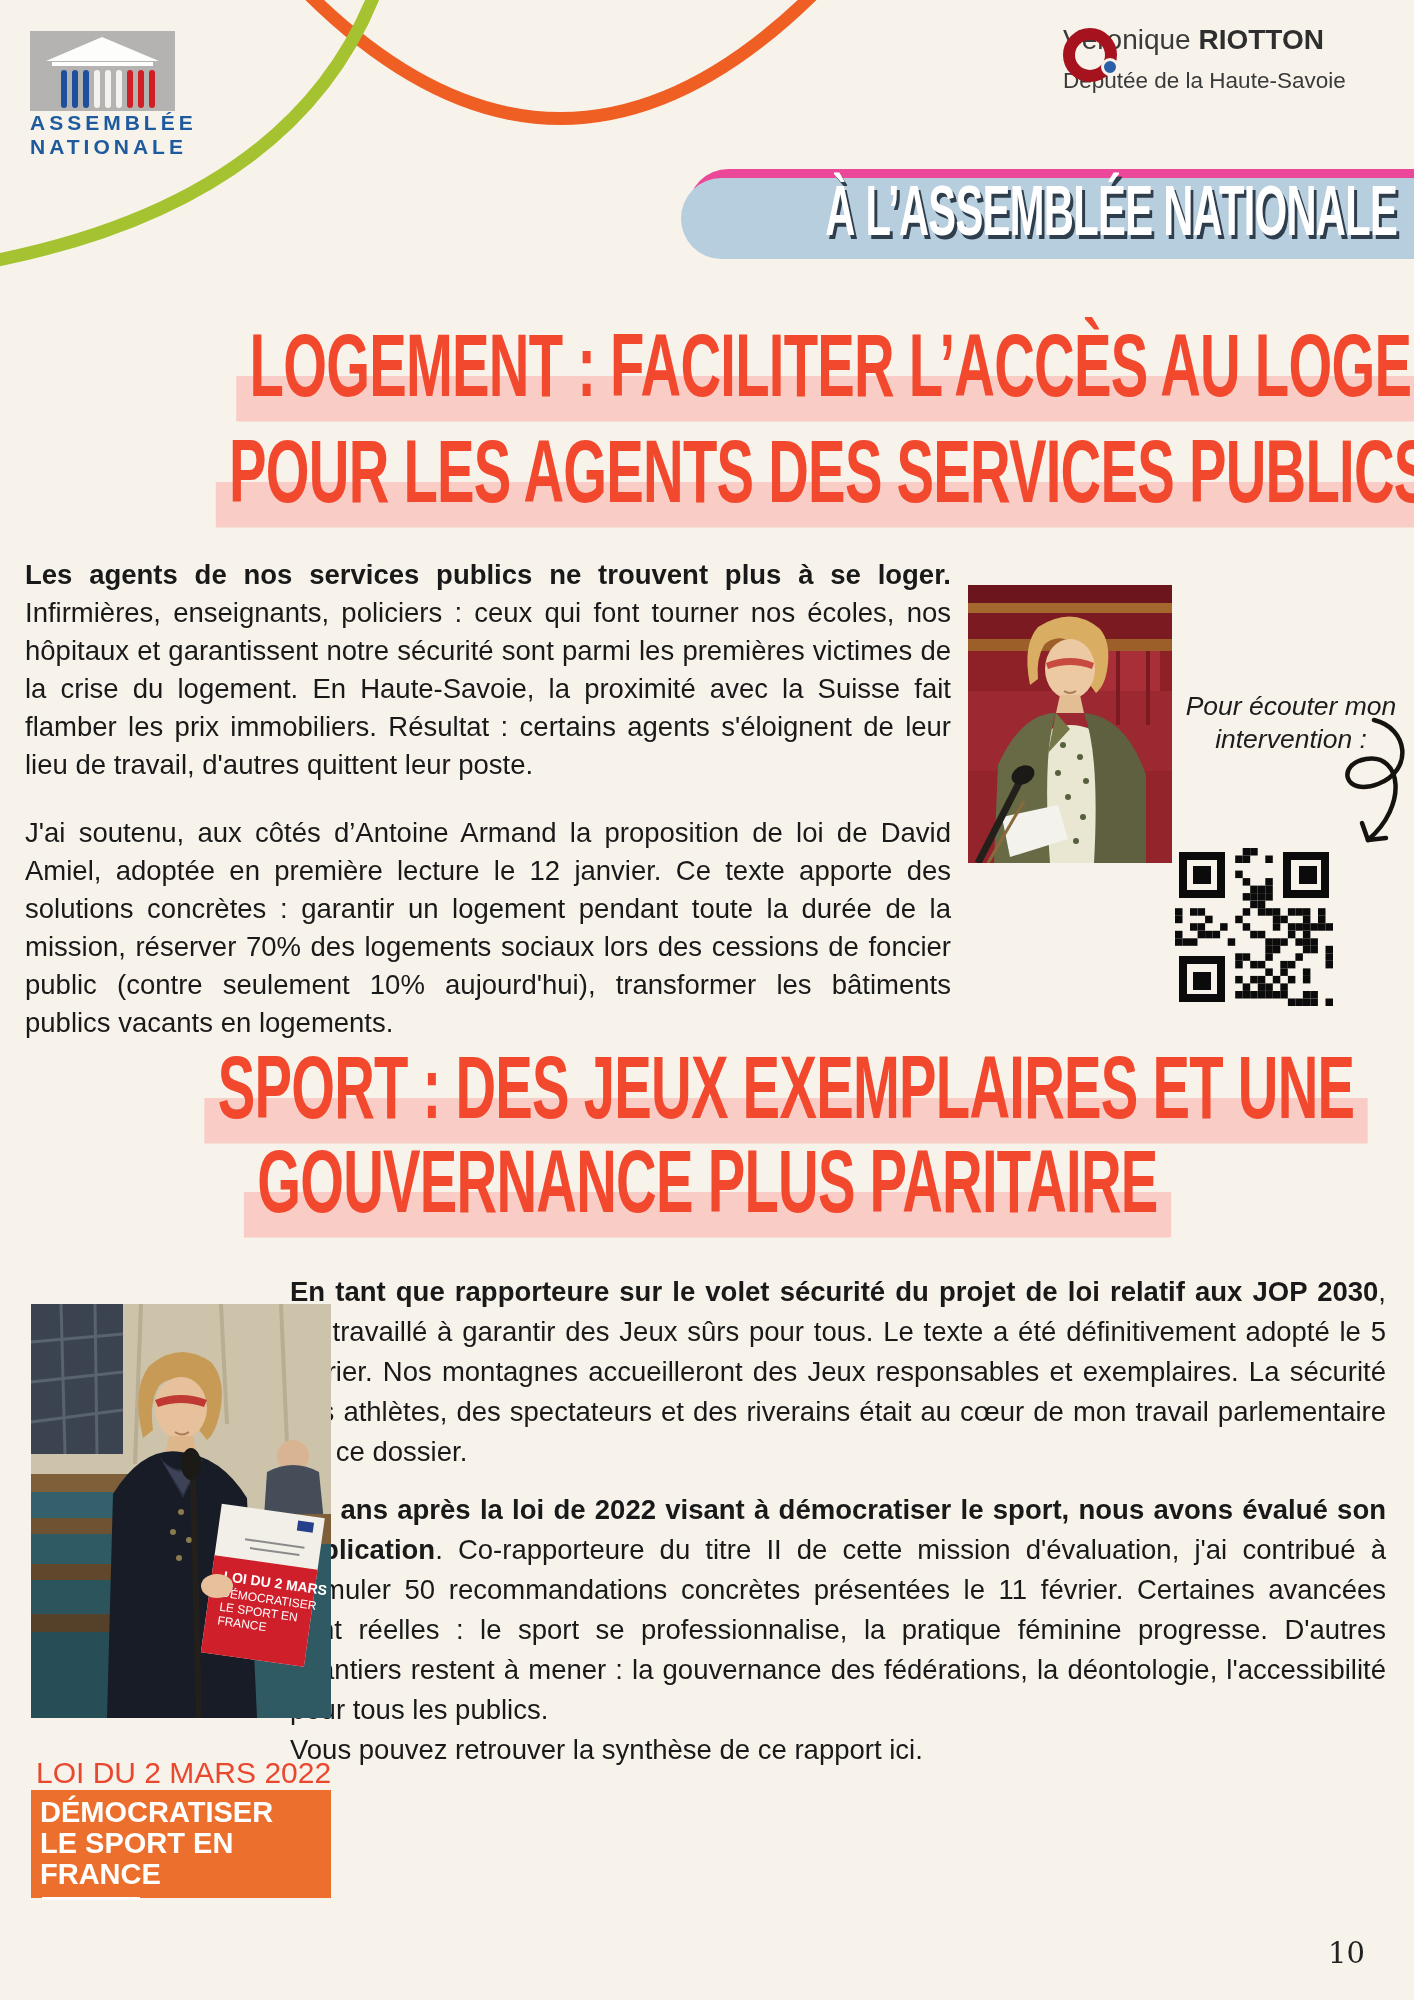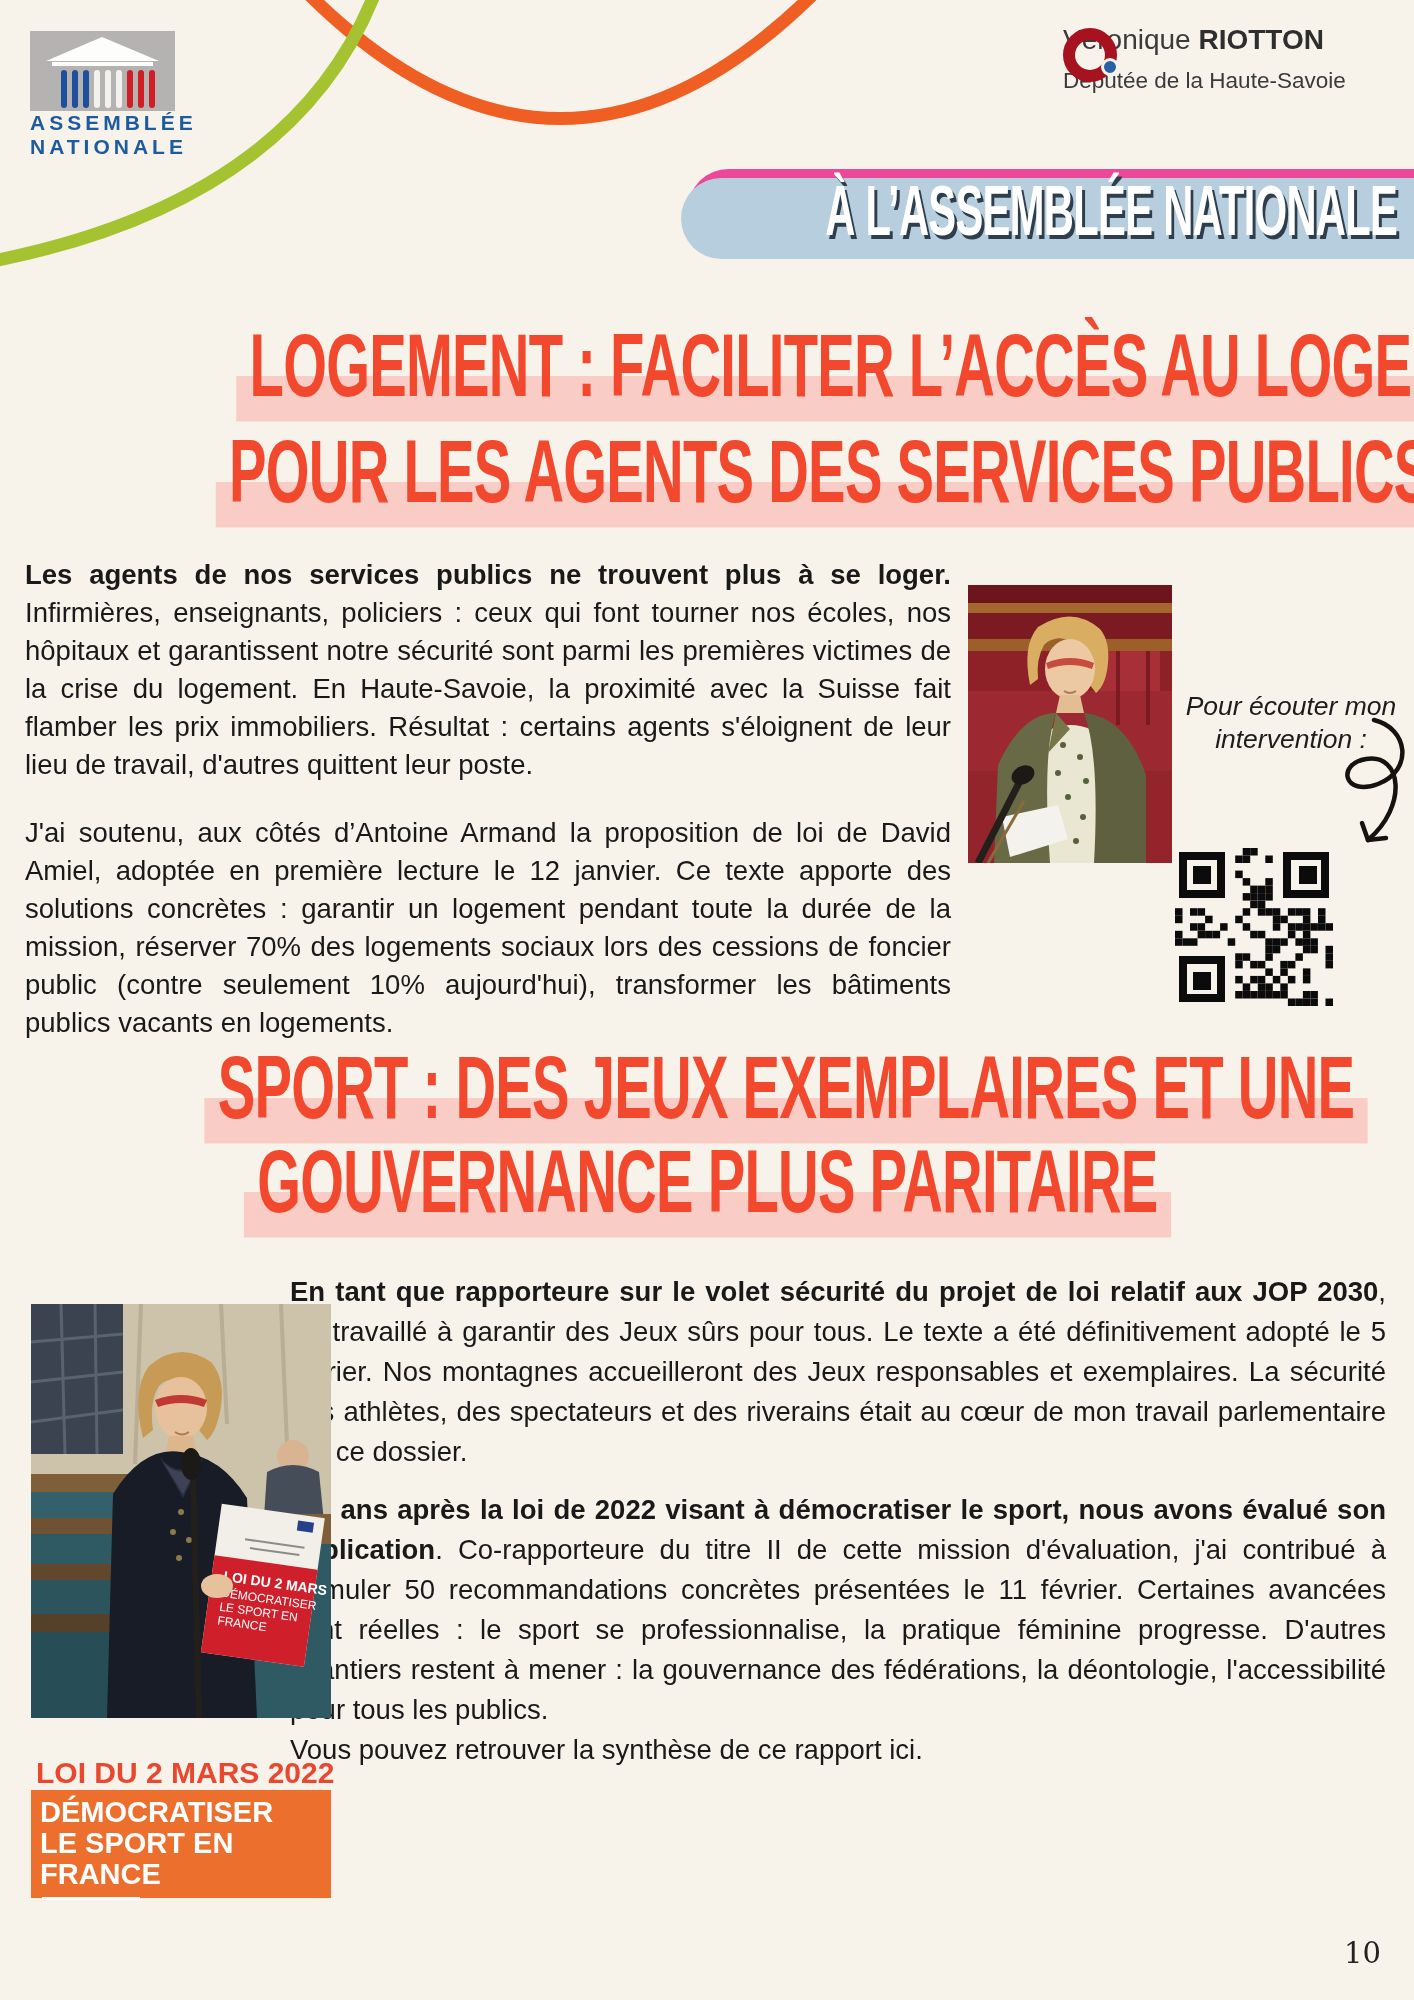--- a/index.html
+++ b/index.html
@@ -39,26 +39,26 @@
   .col1{left:25px;top:556px;width:926px;line-height:38px;}
   .col1 p + p{margin-top:30px;}
   .col2{left:290px;top:1272px;width:1096px;line-height:40px;}
   .linkline{margin-top:2px;}
   .obj{margin-top:24px;}
 
   .listen{left:1166px;top:690px;width:250px;text-align:center;font-style:italic;
           font-size:26.5px;line-height:1.25;color:#1c1c1c;}
 
   
-  .cap-red{left:36px;top:1756px;font-size:30px;font-weight:700;color:#e9472e;letter-spacing:0;}
+  .cap-red{left:36px;top:1756px;font-size:30px;font-weight:400;color:#e9472e;letter-spacing:0;}
   .cap-box{left:31px;top:1790px;width:300px;height:108px;background:#ec6f2d;color:#fff;
            font-weight:700;font-size:29px;line-height:31px;padding:7px 0 0 9px;box-sizing:border-box;}
   .cap-underline{width:98px;height:3px;background:#fff;margin:7px 0 0 2px;}
 
-  .pagenum{right:33px;top:1936px;font-family:"DejaVu Serif",serif;font-size:29px;color:#222;}
+  .pagenum{right:49px;top:1936px;font-family:"DejaVu Serif",serif;font-size:29px;color:#222;}
 
   .photo{overflow:hidden;}
 </style>
 </head>
 <body>
 
 <div class="page">
 
   <svg class="abs" style="left:0;top:0;z-index:1" width="1414" height="2000" viewBox="0 0 1414 2000">
     <path d="M 290,-25 Q 560,262 832,-25" fill="none" stroke="#ef5f23" stroke-width="13"></path>

